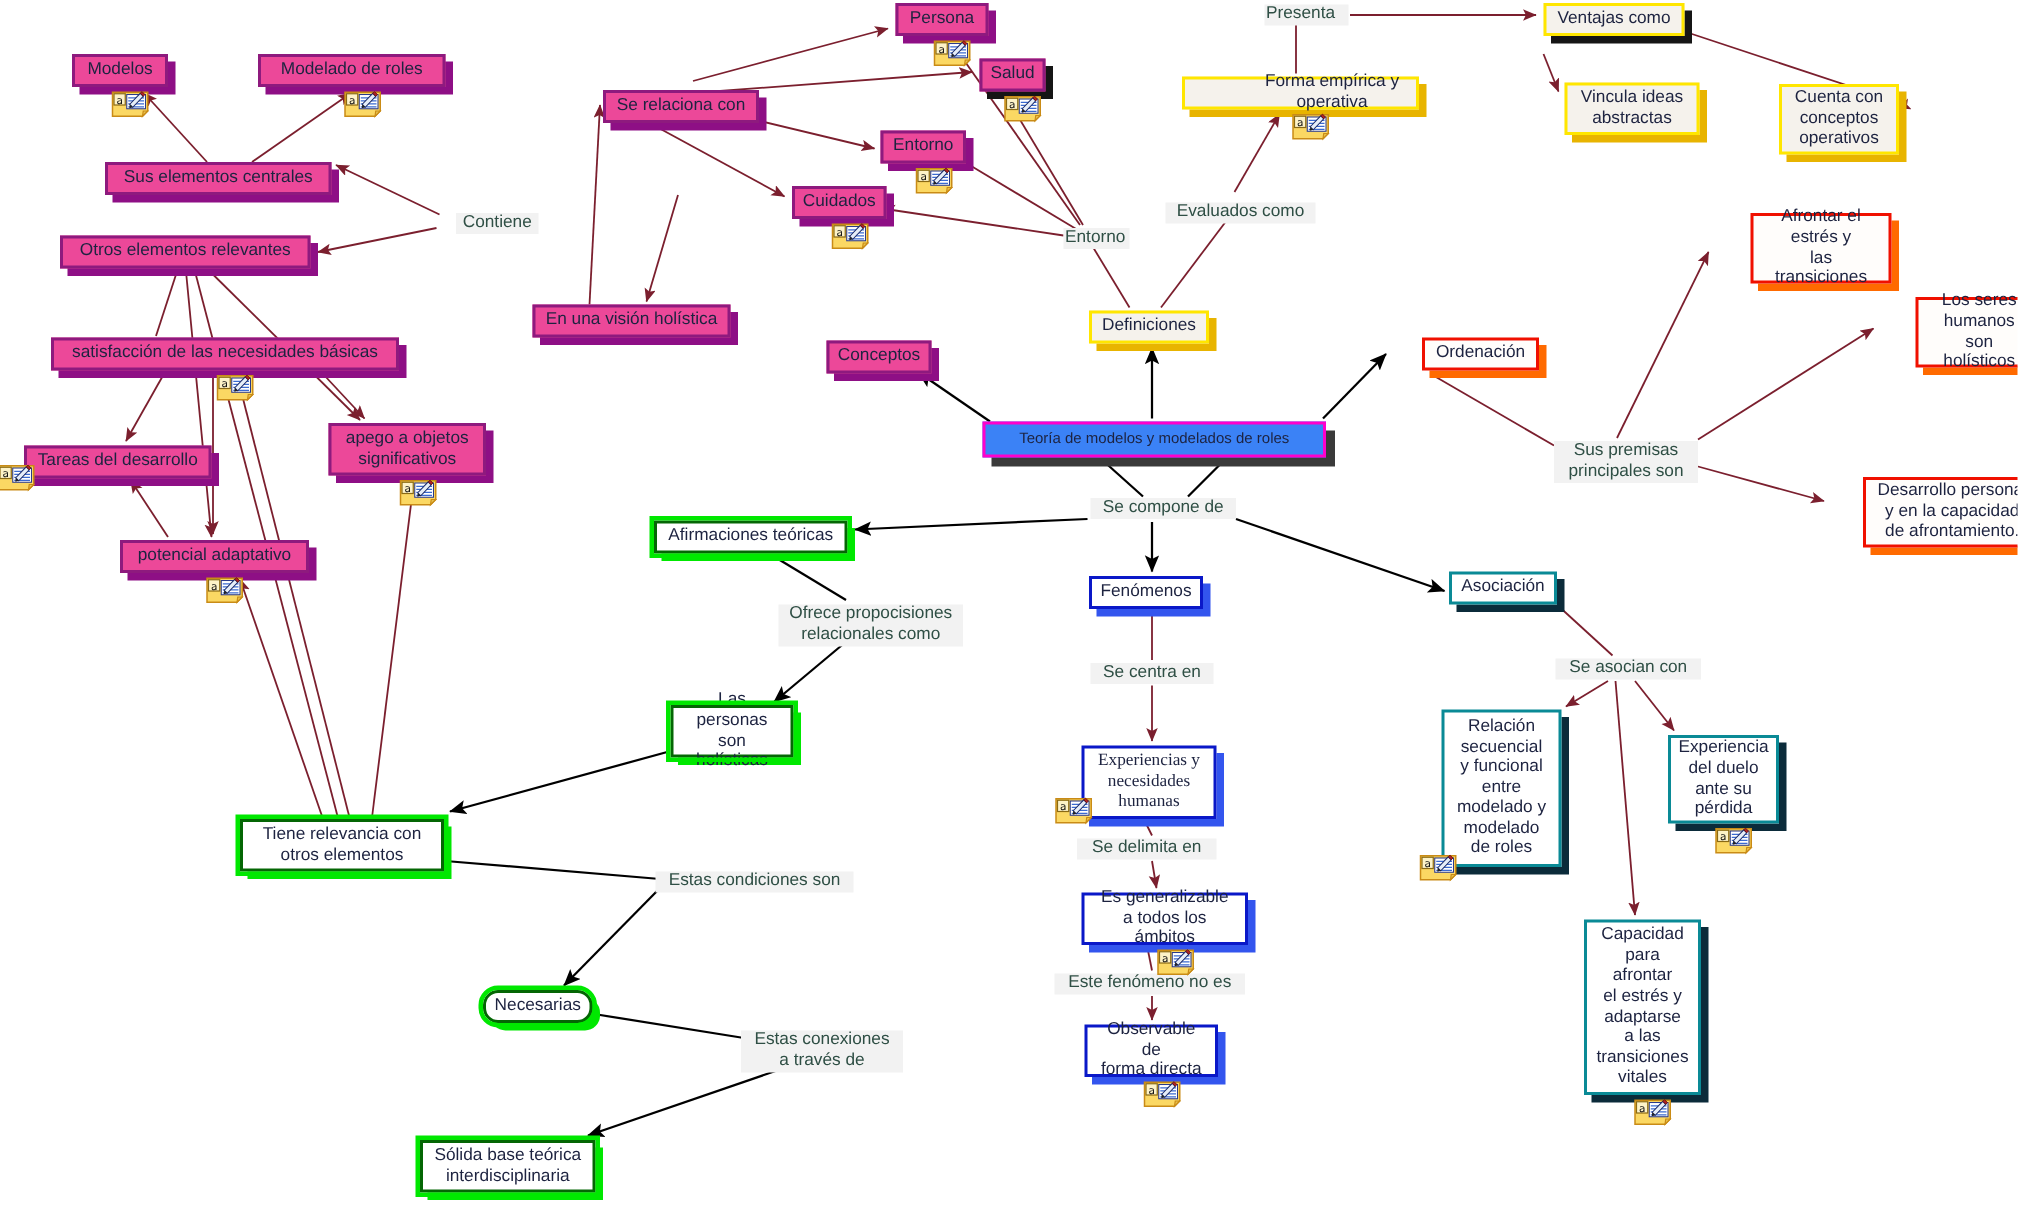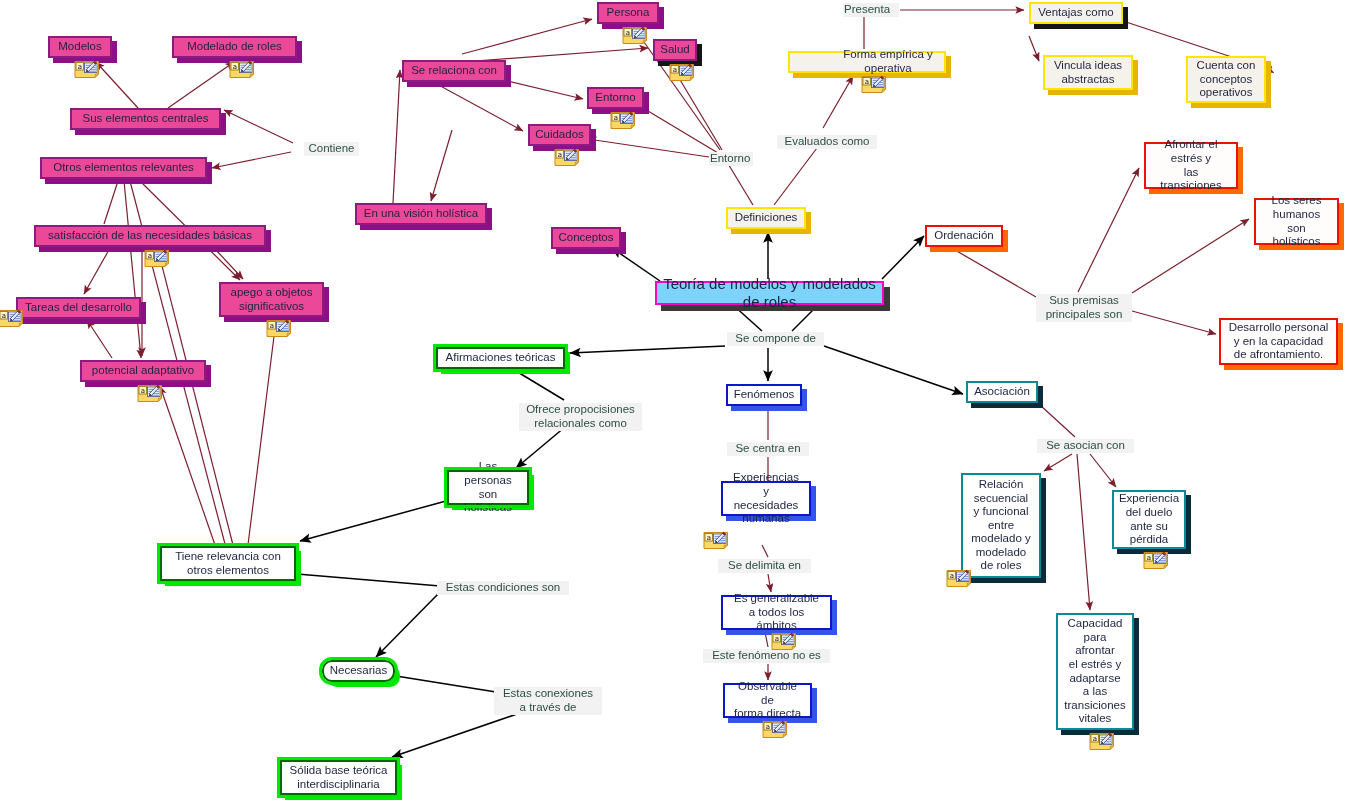--- a/index.html
+++ b/index.html
@@ -41,20 +41,21 @@
     border: 2px solid #ffe600;
     box-shadow: 5px 5px 0 0 #e8b400;
   }
   .n-yellow.sh-black { box-shadow: 5px 5px 0 0 #151515; }
 
   
   .n-red {
     background: #fffdfb;
     border: 2px solid #f01000;
     box-shadow: 5px 5px 0 0 #ff6a00;
+    margin-left: 23px;
   }
 
   
   .n-green {
     background: #ffffff;
     border: 2px solid #046604;
     outline: 3px solid #00e800;
     outline-offset: 0px;
     box-shadow: 5px 5px 0 0 #00e800;
   }
@@ -68,24 +69,24 @@
 
   
   .n-teal {
     background: #ffffff;
     border: 2px solid #0a8a96;
     box-shadow: 5px 5px 0 0 #0b2b3a;
   }
 
   
   .n-magenta {
-    background: #7dd3fc;
+    background: #3b82f6;
     border: 2px solid #ff00cc;
     box-shadow: 6px 6px 0 0 #3a3a3a;
-    font-size: 15px;
+    font-size: 10px;
   }
 
   
   .linklabel {
     position: absolute;
     font-size: 11.5px;
     line-height: 1.2;
     color: #2f4f45;
     background: #f2f2f2;
     text-align: center;
@@ -393,21 +394,21 @@
 de afrontamiento.</div>
       <div class="node n-green" style="left: 436px; top: 347px; width: 129px; height: 22px;">Afirmaciones teóricas</div>
       <div class="node n-green" style="left: 447px; top: 470px; width: 82px; height: 35px;">Las personas
 son holísticas</div>
       <div class="node n-green" style="left: 160px; top: 546px; width: 136px; height: 35px;">Tiene relevancia con
 otros elementos</div>
       <div class="node n-green" style="left: 322px; top: 660px; width: 73px; height: 22px; border-radius: 10px;">Necesarias</div>
       <div class="node n-green" style="left: 280px; top: 760px; width: 117px; height: 35px;">Sólida base teórica
 interdisciplinaria</div>
       <div class="node n-blue" style="left: 726px; top: 384px; width: 76px; height: 22px;">Fenómenos</div>
-      <div class="node n-blue" style="left: 721px; top: 481px; width: 90px; height: 35px;">Experiencias y
+      <div class="node n-blue" style="left: 721px; top: 497px; width: 90px; height: 49px; font-family: Liberation Serif, serif;">Experiencias y
 necesidades
 humanas</div>
       <div class="note" style="left: 703px; top: 531px;">
         <svg width="26" height="19" viewBox="0 0 26 19">
           <path d="M1 1.5 H21.5 L24.5 1.5 V14 L21 17.5 H1 Z" fill="#fbd863" stroke="#c98b16" stroke-width="1"></path>
           <rect x="2" y="2.5" width="7.5" height="7.5" fill="#fdf3c8" stroke="#8a6a14" stroke-width="0.8"></rect>
           <text x="5.8" y="9" font-family="DejaVu Sans, sans-serif" font-size="7" text-anchor="middle" fill="#111">a</text>
           <rect x="10.5" y="3" width="12.5" height="9.5" fill="#ffffff" stroke="#2a3a8a" stroke-width="0.7"></rect>
           <line x1="11.5" y1="5.3" x2="22" y2="5.3" stroke="#3a6ad0" stroke-width="0.8"></line>
           <line x1="11.5" y1="7.3" x2="22" y2="7.3" stroke="#3a6ad0" stroke-width="0.8"></line>

